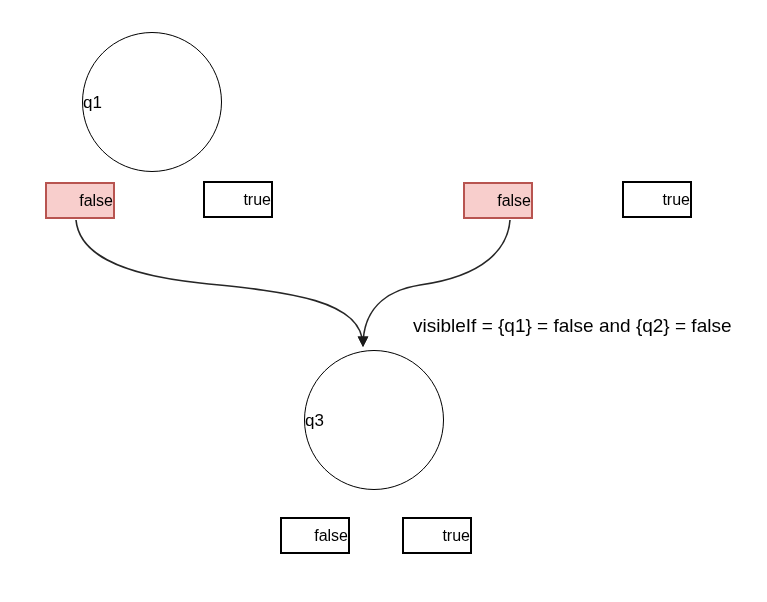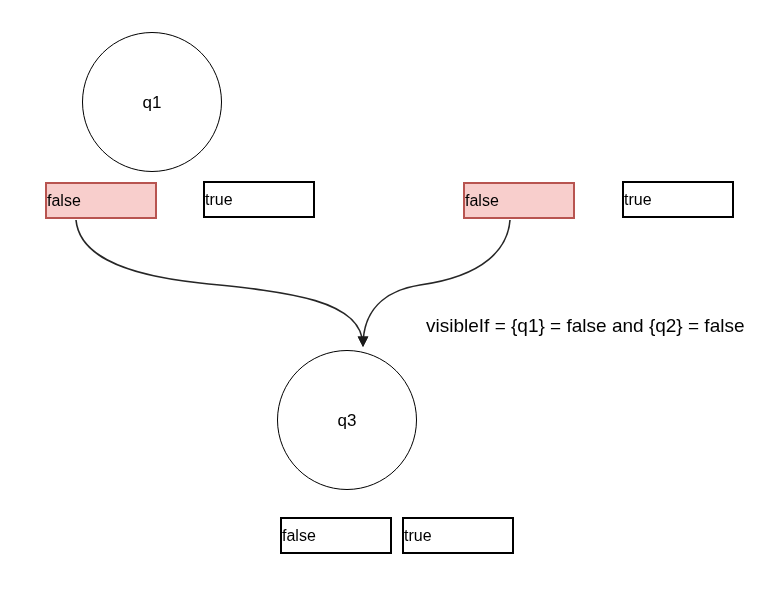--- a/index.html
+++ b/index.html
@@ -19,44 +19,44 @@
     pointer-events: none;
   }
   .node {
     position: absolute;
     box-sizing: border-box;
     border: 1.6px solid #000000;
     border-radius: 50%;
     background: #ffffff;
     display: flex;
     align-items: center;
-    justify-content: center;
+    justify-content: flex-start;
     font-size: 17px;
     line-height: 1;
   }
   .opt {
     position: absolute;
     box-sizing: border-box;
-    width: 112px;
+    width: 70px;
     height: 37px;
     border: 2px solid #000000;
     background: #ffffff;
     display: flex;
     align-items: center;
-    justify-content: flex-start;
+    justify-content: flex-end;
     font-size: 16px;
     line-height: 1;
   }
   .opt.highlight {
     background: #f8cecc;
     border-color: #b85450;
   }
   .condition {
     position: absolute;
-    left: 426px;
+    left: 413px;
     top: 314px;
     font-size: 19px;
     line-height: 24px;
     white-space: nowrap;
     color: #000000;
   }
 </style>
 </head>
 <body>
 
@@ -70,21 +70,21 @@
     </defs>
     <path d="M 76 220 C 79 252, 115 274, 200 283 C 290 292, 363 300, 363 346" fill="none" stroke="#262626" stroke-width="1.6" marker-end="url(#arrowhead)"></path>
     <path d="M 510 220 C 508 248, 485 276, 420 285 C 395 289, 363 302, 363 346" fill="none" stroke="#262626" stroke-width="1.6" marker-end="url(#arrowhead)"></path>
   </svg>
 
   <div class="node" style="left:82px; top:32px; width:140px; height:140px;">
     <span>q1</span>
   </div>
 
 
-  <div class="node" style="left:277px; top:350px; width:140px; height:140px;">
+  <div class="node" style="left:304px; top:350px; width:140px; height:140px;">
     <span>q3</span>
   </div>
 
   <div class="opt highlight" style="left:45px; top:182px;">
     <span>false</span>
   </div>
   <div class="opt" style="left:203px; top:181px;">
     <span>true</span>
   </div>
 

